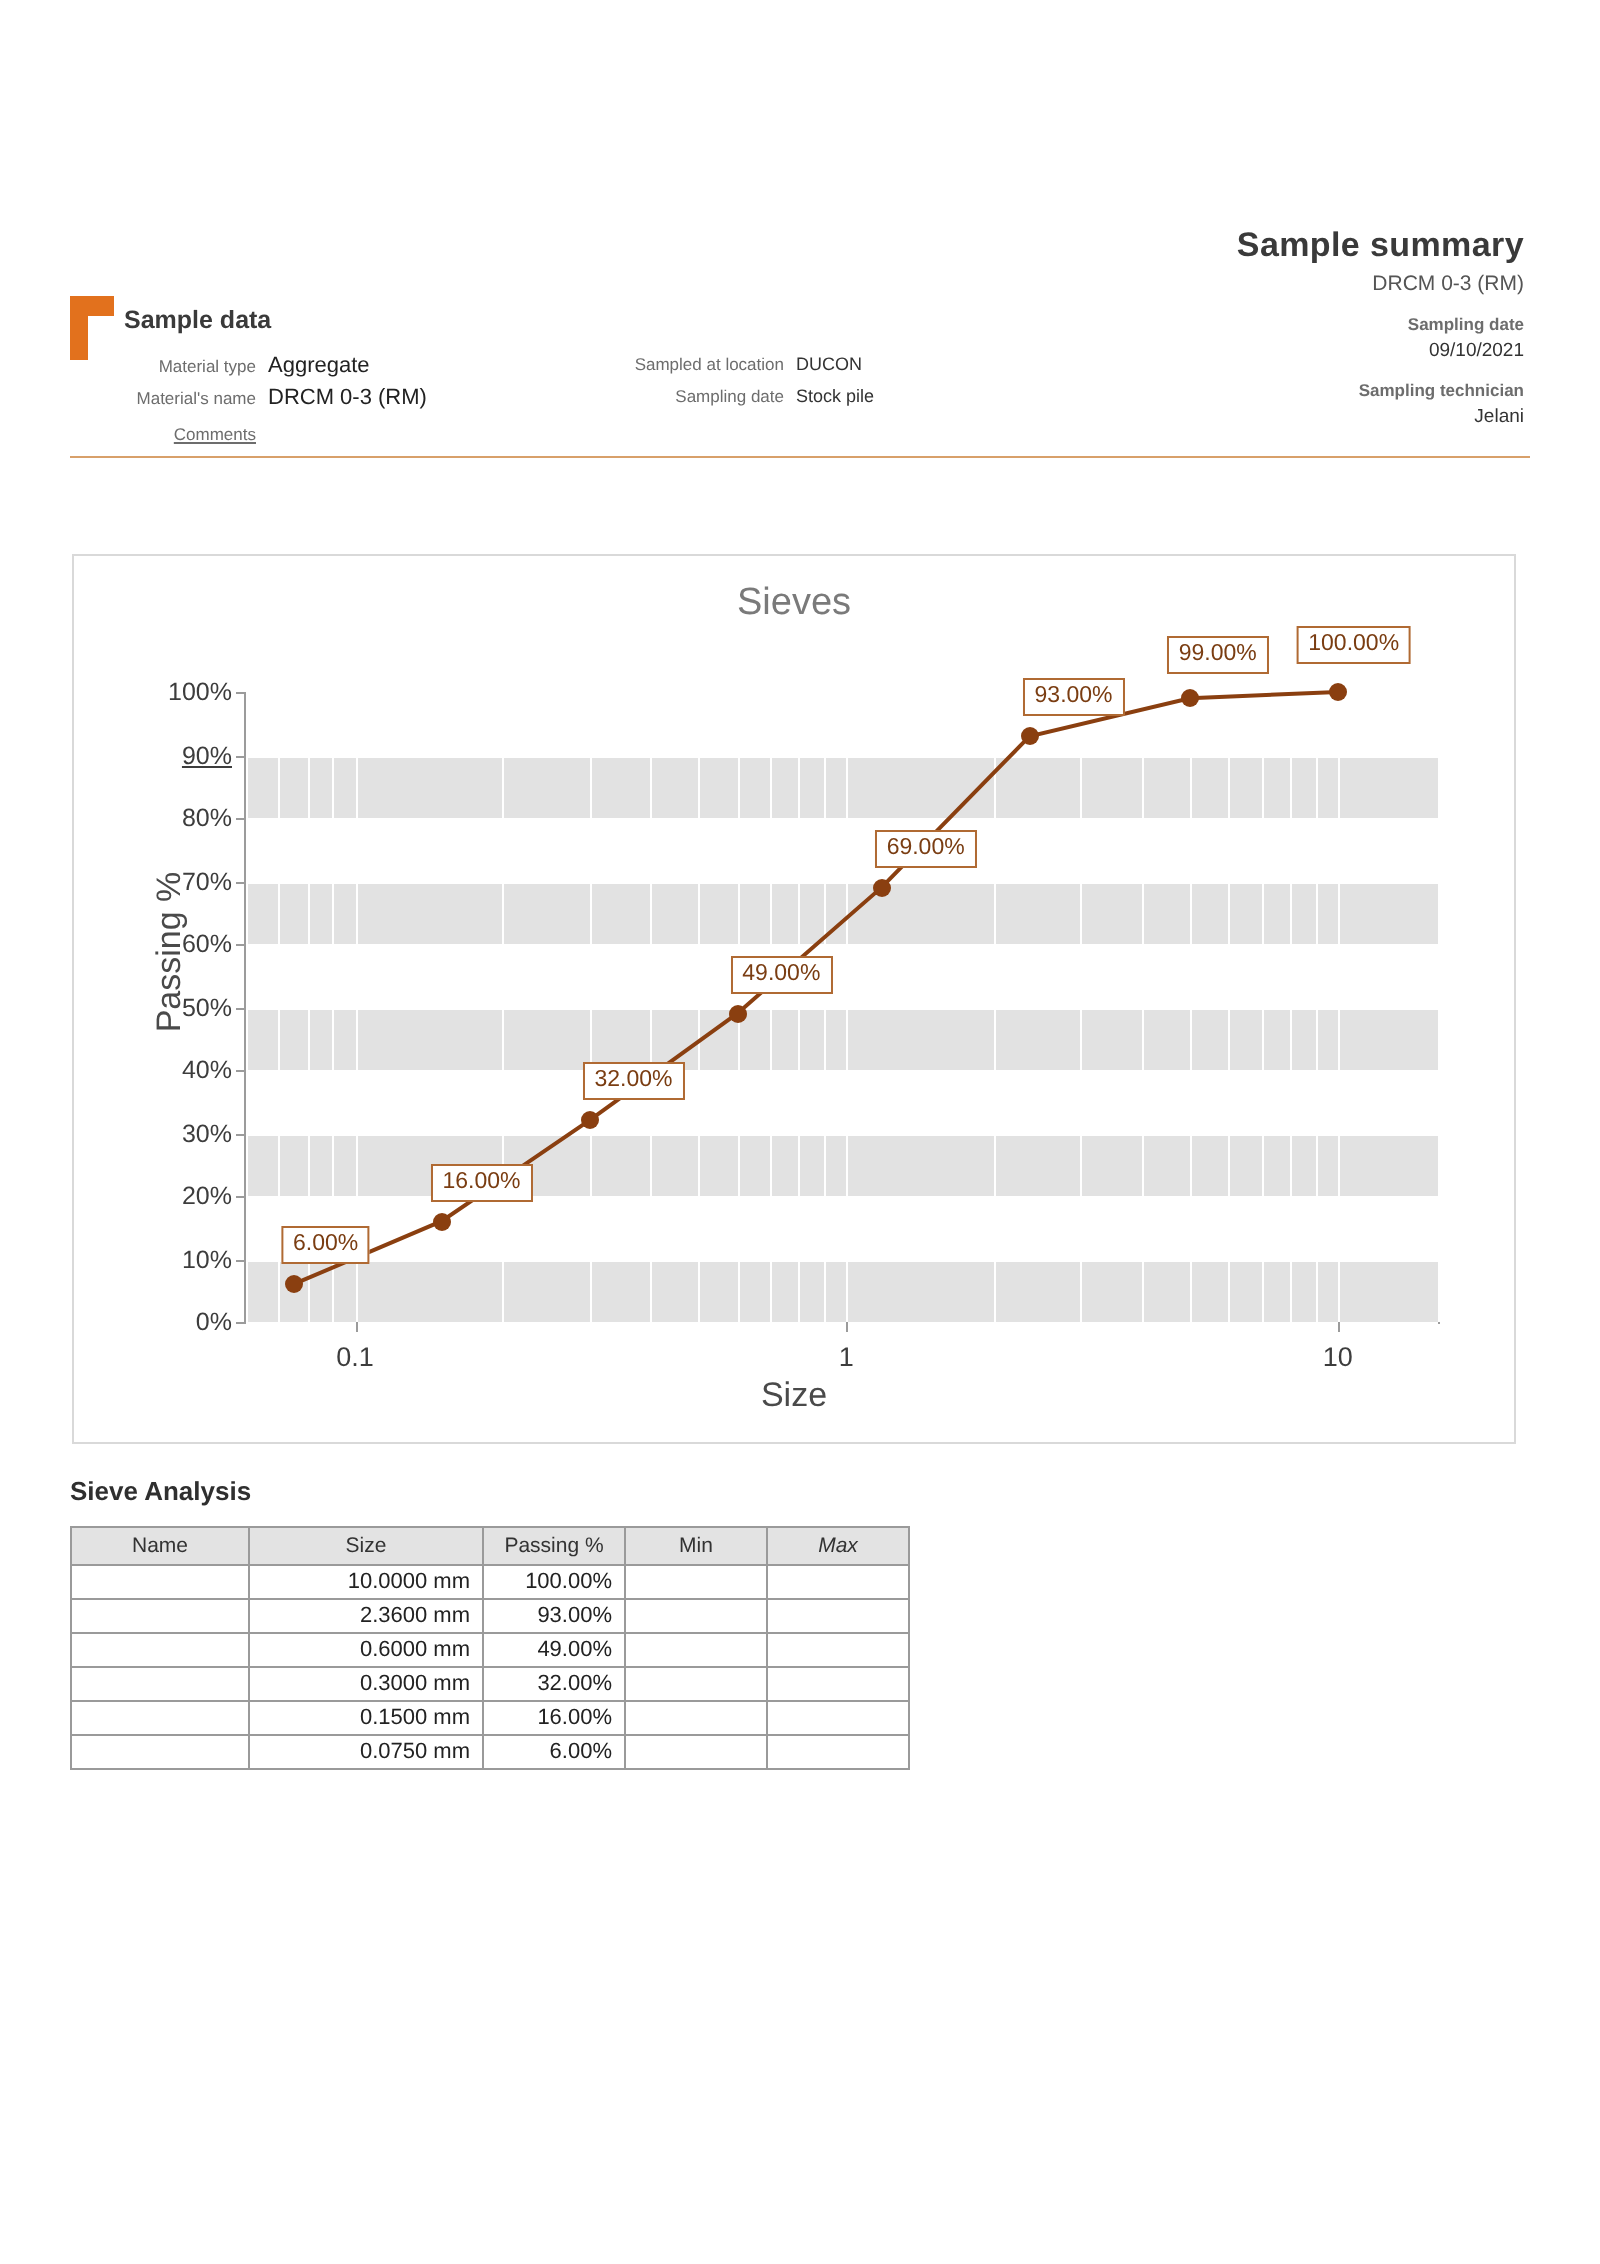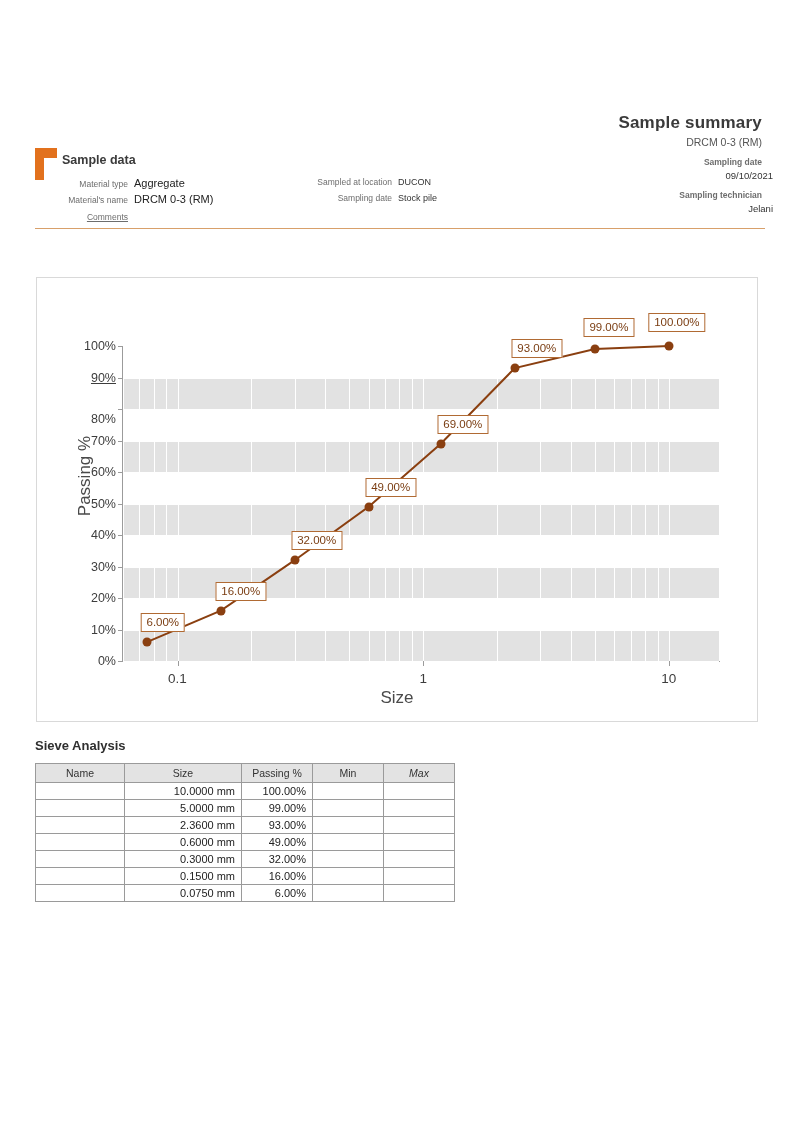--- a/index.html
+++ b/index.html
@@ -44,21 +44,21 @@
   }
   .meta-label {
     position: absolute;
     right: 38px;
     font-size: 8.5px;
     color: #6d6d6d;
     font-weight: bold;
   }
   .meta-value {
     position: absolute;
-    right: 27px;
+    right: 38px;
     font-size: 9.5px;
     color: #333333;
   }
   .m1 { top: 157px; }
   .m2 { top: 170px; }
   .m3 { top: 190px; }
   .m4 { top: 203px; }
 
   .corner-mark {
     position: absolute;
@@ -335,20 +335,21 @@
       <span class="lbl">Sampled at location</span><span class="val normal">DUCON</span>
     </div>
     <div class="field f-spot">
       <span class="lbl">Sampling date</span><span class="val normal">Stock pile</span>
     </div>
 
     <div class="header-rule"></div>
   </div>
 
   <div class="chart-panel">
+    <div class="chart-title">Sieves</div>
     <div class="axis-y-title">Passing %</div>
     <div class="axis-x-title">Size</div>
     <div class="plot" id="plot">
       <div class="plot-border-l"></div>
       <div class="plot-border-b"></div>
     <div class="band" style="top: 283.5px; height: 31.5px;"></div>
         <div class="band" style="top: 220.5px; height: 31.5px;"></div>
         <div class="band" style="top: 157.5px; height: 31.5px;"></div>
         <div class="band" style="top: 94.5px; height: 31.5px;"></div>
         <div class="band" style="top: 31.5px; height: 31.5px;"></div>
@@ -395,21 +396,21 @@
         <div class="ytick" style="top: 220.5px;">30%</div>
         <div class="ytick-mark" style="top: 220.5px;"></div>
         <div class="ytick" style="top: 189px;">40%</div>
         <div class="ytick-mark" style="top: 189px;"></div>
         <div class="ytick" style="top: 157.5px;">50%</div>
         <div class="ytick-mark" style="top: 157.5px;"></div>
         <div class="ytick" style="top: 126px;">60%</div>
         <div class="ytick-mark" style="top: 126px;"></div>
         <div class="ytick" style="top: 94.5px;">70%</div>
         <div class="ytick-mark" style="top: 94.5px;"></div>
-        <div class="ytick" style="top: 73px;">80%</div>
+        <div class="ytick" style="top: 63px;">80%</div>
         <div class="ytick-mark" style="top: 63px;"></div>
         <div class="ytick" style="top: 31.5px; text-decoration: underline;">90%</div>
         <div class="ytick-mark" style="top: 31.5px;"></div>
         <div class="ytick" style="top: 0px;">100%</div>
         <div class="ytick-mark" style="top: 0px;"></div>
         <div class="xtick" style="left: 54.5027px;">0.1</div>
         <div class="xtick-mark" style="left: 54.5027px;"></div>
         <div class="xtick" style="left: 300.178px;">1</div>
         <div class="xtick-mark" style="left: 300.178px;"></div>
         <div class="xtick" style="left: 545.853px;">10</div>
@@ -450,27 +451,20 @@
     <tbody id="sieve-body">
         <tr>
           <td class="col-name"></td>
           <td class="col-size">10.0000 mm</td>
           <td class="col-pass">100.00%</td>
           <td class="col-min"></td>
           <td class="col-max"></td>
         </tr>
         <tr>
           <td class="col-name"></td>
-          <td class="col-size">5.0000 mm</td>
-          <td class="col-pass">99.00%</td>
-          <td class="col-min"></td>
-          <td class="col-max"></td>
-        </tr>
-        <tr>
-          <td class="col-name"></td>
           <td class="col-size">2.3600 mm</td>
           <td class="col-pass">93.00%</td>
           <td class="col-min"></td>
           <td class="col-max"></td>
         </tr>
         <tr>
           <td class="col-name"></td>
           <td class="col-size">0.6000 mm</td>
           <td class="col-pass">49.00%</td>
           <td class="col-min"></td>

